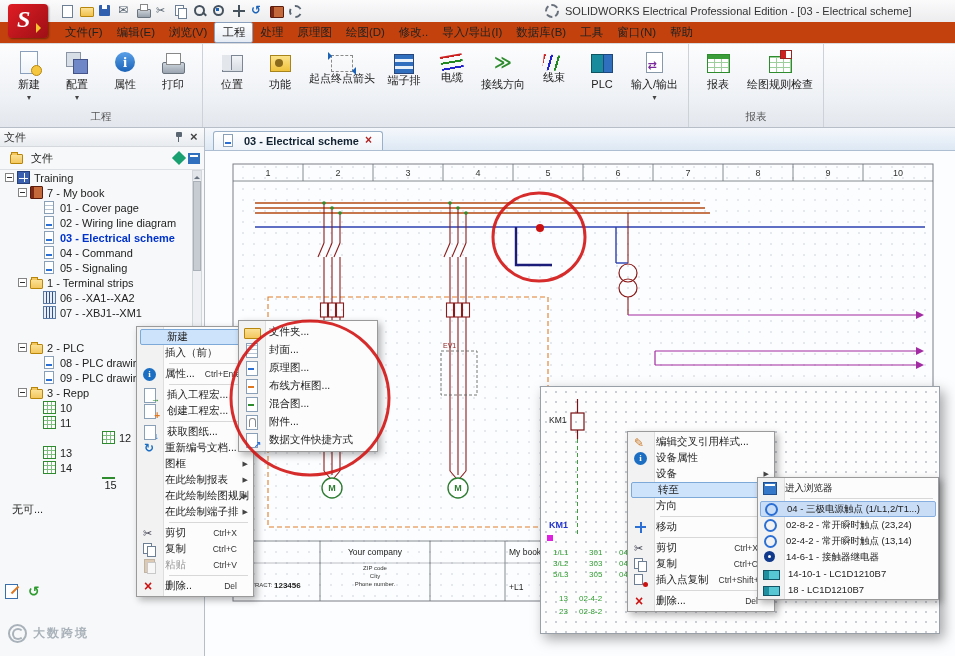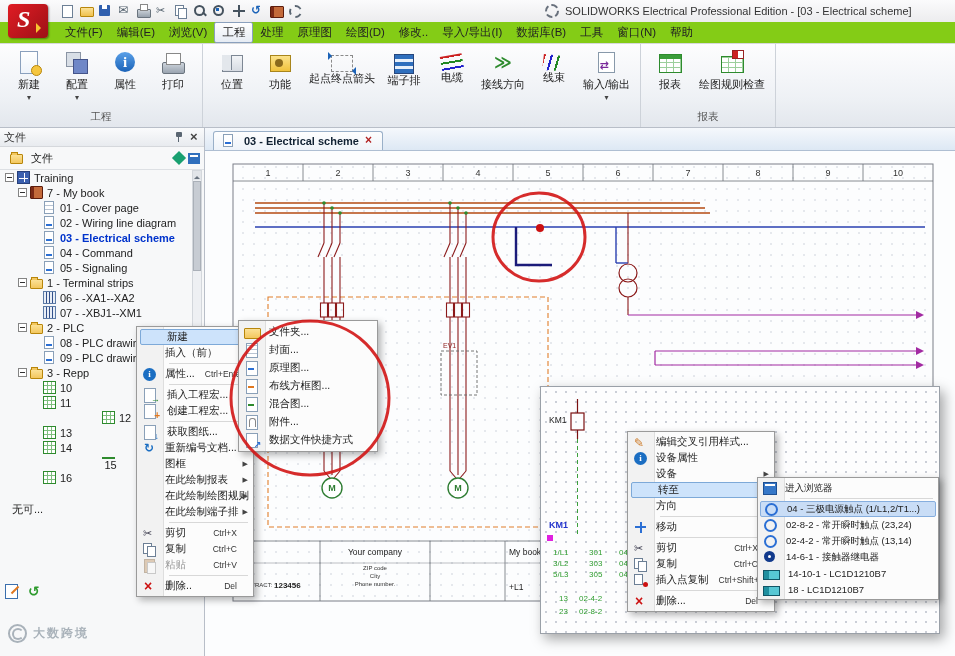--- a/index.html
+++ b/index.html
@@ -31,21 +31,21 @@
   .tbi.ic-tb-copy::after{content:"";position:absolute;left:5px;top:5px;width:7px;height:9px;background:#fff;border:1px solid #6c7f95}
   .tbi.ic-tb-zoom::before{content:"";position:absolute;left:2px;top:2px;width:7px;height:7px;border:2px solid #45525e;border-radius:50%}
   .tbi.ic-tb-zoom::after{content:"";position:absolute;left:10px;top:10px;width:5px;height:2px;background:#45525e;transform:rotate(45deg)}
   .tbi.ic-tb-zoomfit::before{content:"";position:absolute;left:2px;top:2px;width:7px;height:7px;border:2px solid #45525e;border-radius:50%}
   .tbi.ic-tb-zoomfit::after{content:"";position:absolute;left:5px;top:5px;width:3px;height:3px;background:#1b63b8}
   .tbi.ic-tb-pan{background:linear-gradient(#45525e,#45525e),linear-gradient(#45525e,#45525e);background-size:12px 2px,2px 12px;background-position:center;background-repeat:no-repeat}
   .tbi.ic-tb-undo::before{content:"↺";position:absolute;left:2px;top:0;font-size:12px;font-weight:bold;color:#1b63b8}
   .tbi.ic-tb-book::before{content:"";position:absolute;left:2px;top:3px;width:12px;height:10px;background:linear-gradient(90deg,#7c2a16 0 3px,#c46a3a 3px);border:1px solid #5c1c0c;border-radius:1px}
   .tbi.ic-tb-gear::before{content:"";position:absolute;left:2px;top:2px;width:9px;height:9px;border:2px dashed #5a6672;border-radius:50%}
   
-  #menubar{position:absolute;left:0;top:22px;width:955px;height:22px;background:#84cc16;
+  #menubar{position:absolute;left:0;top:22px;width:955px;height:22px;background:#c2410c;
     border-bottom:1px solid #d7d9dc;display:flex;align-items:center;padding-left:58px;box-sizing:border-box}
   .menu-item{padding:2px 7px;font-size:11.5px;color:#222;cursor:default;white-space:nowrap}
   .menu-item.active{border:1px solid #8aa0bd;background:linear-gradient(#fefefe,#e6ecf4);border-radius:2px}
   
   #ribbon{position:absolute;left:0;top:44px;width:955px;height:84px;display:flex;
     background:linear-gradient(#fdfdfe,#eef1f5 65%,#e3e7ed);border-bottom:1px solid #b8bec8;box-sizing:border-box}
   .rgroup{display:flex;flex-direction:column;padding:2px 5px 0;border-right:1px solid #cdd2d9}
   .rbtns{display:flex;align-items:flex-start;flex:1}
   .rbtn{display:flex;flex-direction:column;align-items:center;padding:4px 5px 1px;min-width:38px;border-radius:2px}
   .ric{width:26px;height:26px;margin-bottom:2px;position:relative}
@@ -313,20 +313,25 @@
         <div class="rbtn">
         <span class="ric ic-direction"></span>
         <span class="rlabel">接线方向</span>
         <span class="rarrow"></span>
       </div>
         <div class="rbtn">
         <span class="ric ic-harness"></span>
         <span class="rlabel">线束</span>
         <span class="rarrow"></span>
       </div>
+        <div class="rbtn">
+        <span class="ric ic-plc"></span>
+        <span class="rlabel">PLC</span>
+        <span class="rarrow"></span>
+      </div>
         <div class="rbtn has-arrow">
         <span class="ric ic-io"></span>
         <span class="rlabel">输入/输出</span>
         <span class="rarrow"></span>
       </div>
       </div>
   </div>
   <div class="rgroup">
     <div class="rbtns">
 
@@ -416,21 +421,21 @@
         <span class="ti ic-terminal"></span>
         <span class="tlabel">06 - -XA1--XA2</span>
       </div>
 
       <div class="trow" style="padding-left: 29px;">
         <span class="exp" style="visibility: hidden;"></span>
         <span class="ti ic-terminal"></span>
         <span class="tlabel">07 - -XBJ1--XM1</span>
       </div>
 
-      <div class="trow" style="padding-left: 16px;">
+      <div class="trow" style="padding-left: 16px; margin-top: 20px;">
         <span class="exp"></span>
         <span class="ti ic-folder"></span>
         <span class="tlabel">2 - PLC</span>
       </div>
 
       <div class="trow" style="padding-left: 29px;">
         <span class="exp" style="visibility: hidden;"></span>
         <span class="ti ic-page-scheme"></span>
         <span class="tlabel">08 - PLC drawing</span>
       </div>

